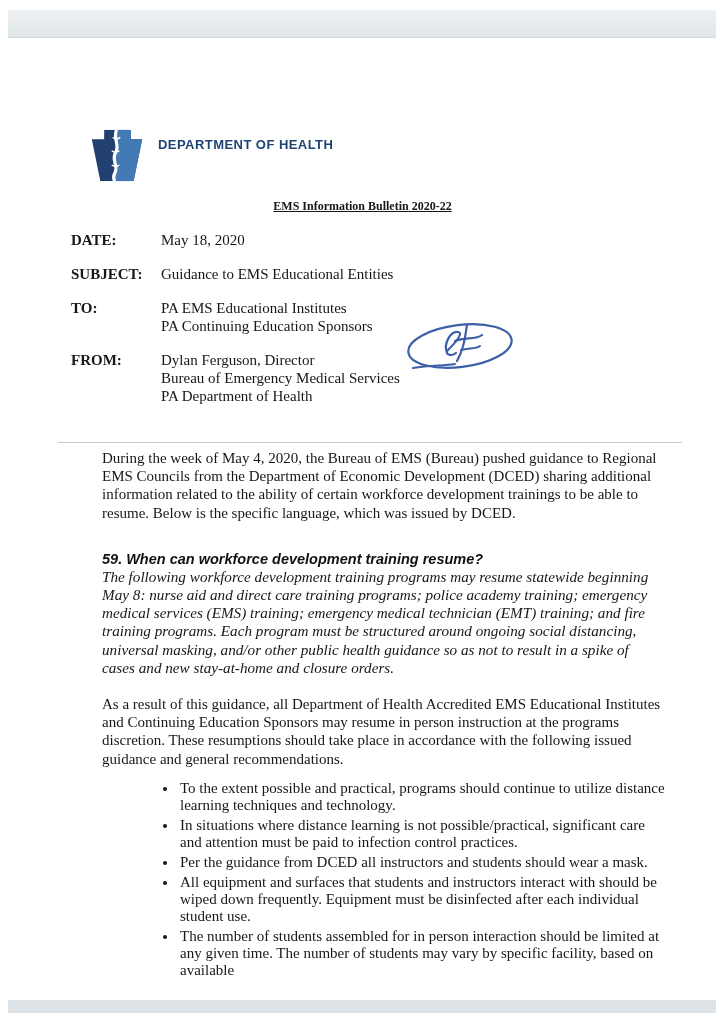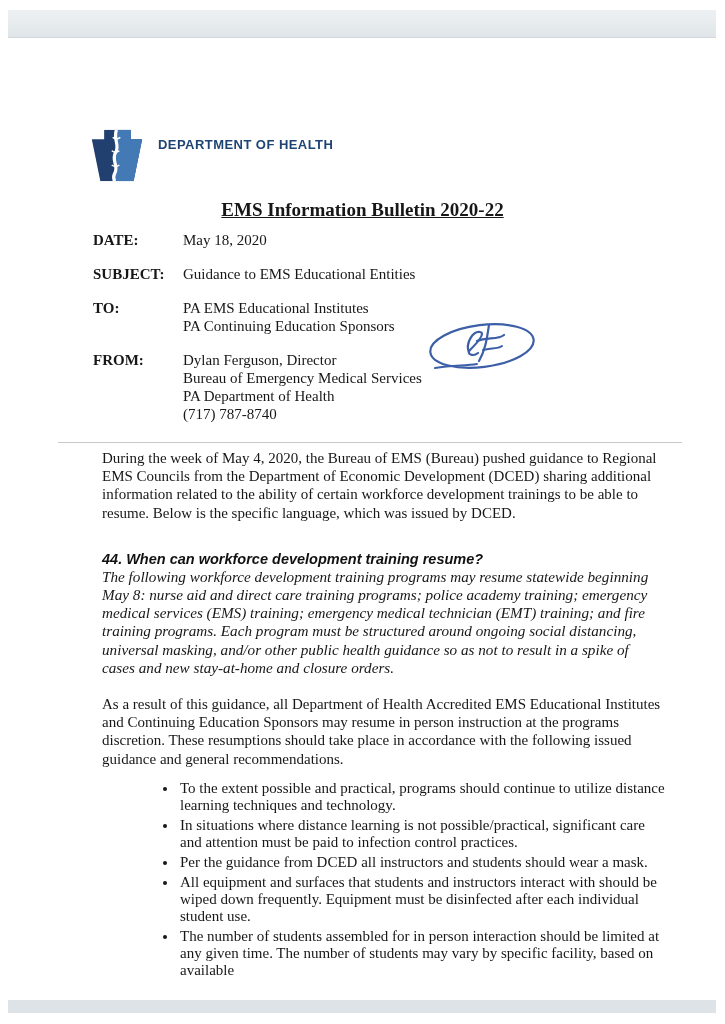--- a/index.html
+++ b/index.html
@@ -23,25 +23,25 @@
   
   .logo-row { position:absolute; top:126px; left:88px; display:flex; align-items:flex-start; gap:13px; }
   .keystone { width:57px; height:59px; display:block; }
   .logo-text { font-family:"Liberation Sans", sans-serif; padding-top:7px; }
   .brand { font-size:29px; font-weight:bold; color:#2e6fae; line-height:26px; letter-spacing:-0.5px; }
   .subtitle { font-size:13px; font-weight:bold; color:#1e4474; letter-spacing:0.45px; margin-top:4px; }
 
   
   .title {
     position:absolute; top:199px; left:0; width:725px; text-align:center;
-    font-weight:bold; font-size:19px; text-decoration:underline;
+    font-weight:bold; font-size:12px; text-decoration:underline;
   }
 
   
-  .meta { position:absolute; top:231px; left:93px; width:566px; }
+  .meta { position:absolute; top:231px; left:71px; width:566px; }
   .meta-row { display:flex; margin-bottom:16px; }
   .meta-label { width:90px; flex:0 0 90px; font-weight:bold; font-size:15px; line-height:18px; }
   .meta-lines { font-size:15px; line-height:18px; }
 
   
   .signature { position:absolute; left:272px; top:88px; width:200px; height:58px; pointer-events:none; }
   .signature svg { overflow:visible; }
 
   
   .sep { position:absolute; top:442px; left:58px; right:43px; border-top:1px solid #c6cacd; }
@@ -109,21 +109,20 @@
       <div>PA EMS Educational Institutes</div>
       <div>PA Continuing Education Sponsors</div>
     </div>
   </div>
   <div class="meta-row">
     <div class="meta-label">FROM:</div>
     <div class="meta-lines">
       <div>Dylan Ferguson, Director</div>
       <div>Bureau of Emergency Medical Services</div>
       <div>PA Department of Health</div>
-      <div>(717) 787-8740</div>
     </div>
   </div>
 
   <div class="signature">
     <svg width="200" height="58" viewBox="0 0 200 58" xmlns="http://www.w3.org/2000/svg">
       <g stroke="#3c5fa8" fill="none" stroke-linecap="round">
         <ellipse cx="117" cy="27" rx="52" ry="21" stroke-width="2.2" transform="rotate(-7 117 27)"></ellipse>
         <path d="M70,49 C88,46 100,47 112,45" stroke-width="2"></path>
         <path d="M104,34 C100,24 108,12 115,13 C121,14 112,24 105,31 C101,35 108,38 113,34" stroke-width="2.2"></path>
         <path d="M124,6 C122,18 121,30 114,42" stroke-width="2.2"></path>
@@ -131,21 +130,21 @@
         <path d="M118,31 C126,29 133,30 137,27" stroke-width="2"></path>
       </g>
     </svg>
   </div>
 </div>
 
 <div class="sep"></div>
 
 <div class="body-text">
   <p class="p-intro">During the week of May 4, 2020, the Bureau of EMS (Bureau) pushed guidance to Regional EMS Councils from the Department of Economic Development (DCED) sharing additional information related to the ability of certain workforce development trainings to be able to resume.  Below is the specific language, which was issued by DCED.</p>
-  <p class="quote-heading">44. When can workforce development training resume?</p>
+  <p class="quote-heading">59. When can workforce development training resume?</p>
   <p class="quote-body">The following workforce development training programs may resume statewide beginning May 8: nurse aid and direct care training programs; police academy training; emergency medical services (EMS) training; emergency medical technician (EMT) training; and fire training programs. Each program must be structured around ongoing social distancing, universal masking, and/or other public health guidance so as not to result in a spike of cases and new stay-at-home and closure orders.</p>
   <p class="p-result">As a result of this guidance, all Department of Health Accredited EMS Educational Institutes and Continuing Education Sponsors may resume in person instruction at the programs discretion.  These resumptions should take place in accordance with the following issued guidance and general recommendations.</p>
   <ul class="bullets">
     <li>To the extent possible and practical, programs should continue to utilize distance learning techniques and technology.</li>
     <li>In situations where distance learning is not possible/practical, significant care and attention must be paid to infection control practices.</li>
     <li>Per the guidance from DCED all instructors and students should wear a mask.</li>
     <li>All equipment and surfaces that students and instructors interact with should be wiped down frequently.  Equipment must be disinfected after each individual student use.</li>
     <li>The number of students assembled for in person interaction should be limited at any given time.  The number of students may vary by specific facility, based on available</li>
   </ul>
 </div>

